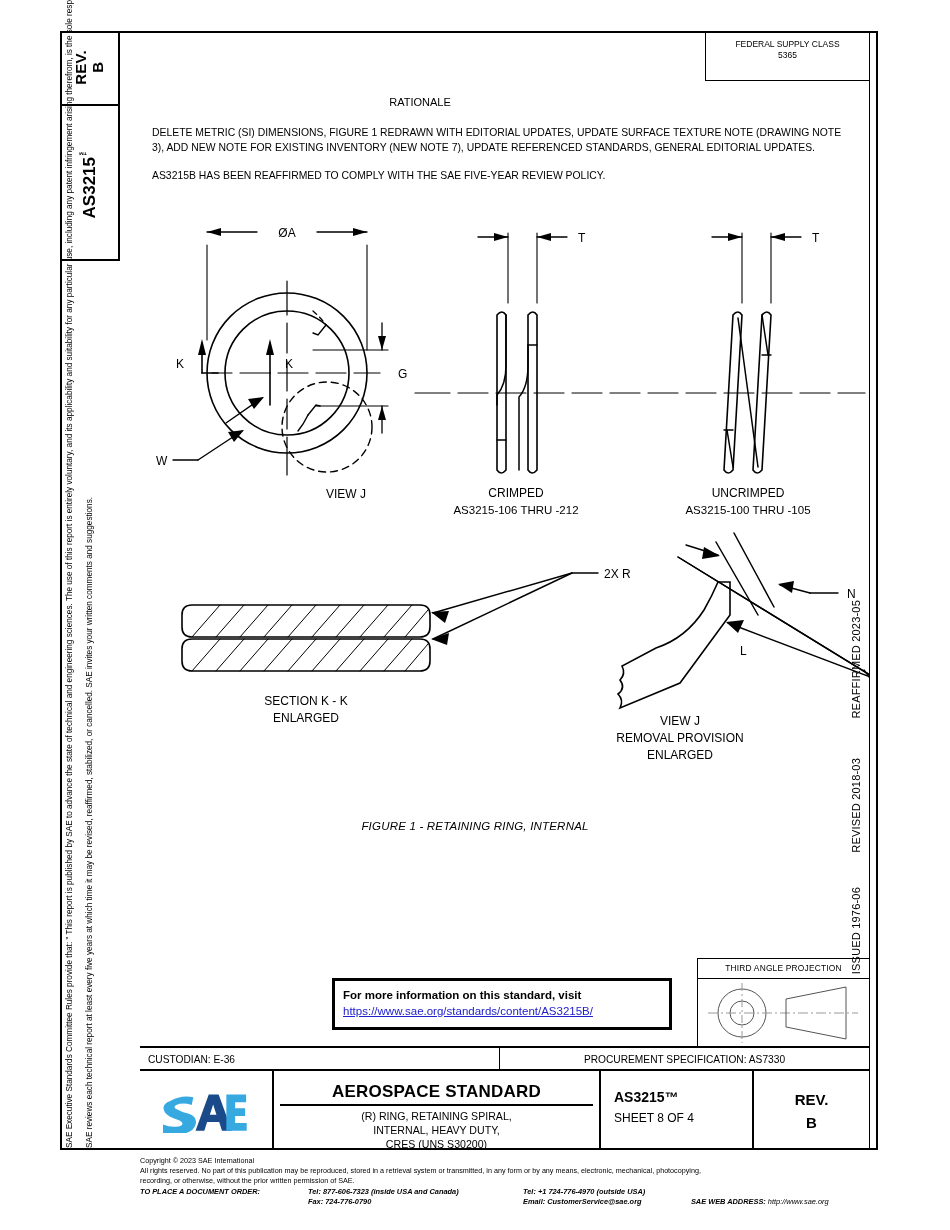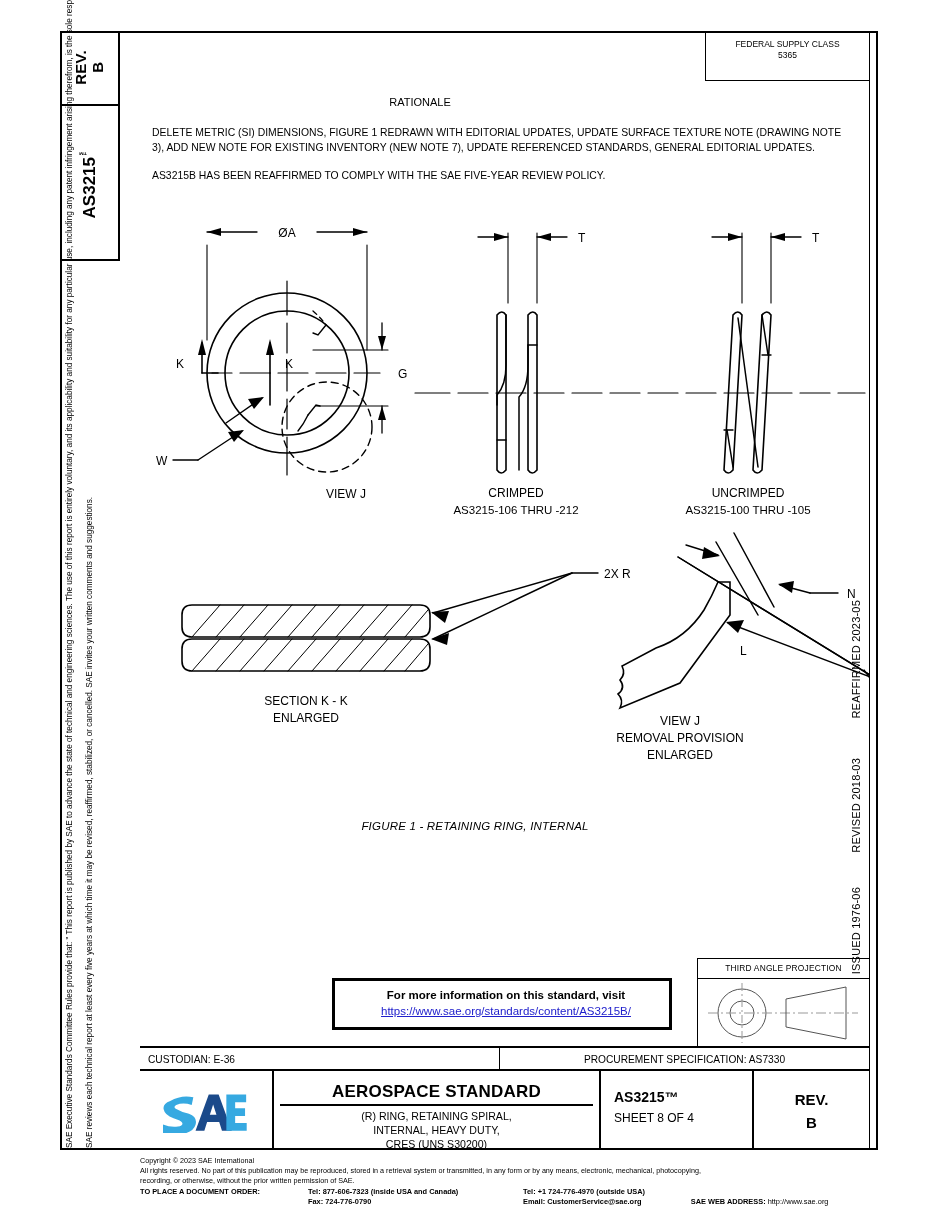--- a/index.html
+++ b/index.html
@@ -165,21 +165,20 @@
 
   
   .info-box {
     position: absolute;
     left: 332px; top: 978px;
     width: 340px; height: 52px;
     border: 3px solid #000;
     background: #fff;
     box-sizing: border-box;
     padding: 7px 0 0 8px;
-    text-align: center;
   }
   .info-box .l1 {
     font-size: 11.5px; font-weight: bold; line-height: 1.35;
   }
   .info-box .l2 {
     font-size: 11.5px; color: #2020cc; text-decoration: underline;
     line-height: 1.35;
   }
 
   
@@ -289,21 +288,21 @@
     font-size: 7.2px;
     line-height: 1.36;
   }
   .footer .copy { }
   .order-table {
     margin-top: 2px;
     width: 100%;
     border-collapse: collapse;
     font-size: 7.4px;
   }
-  .order-table td { padding: 0; vertical-align: top; white-space: nowrap; }
+  .order-table td { padding: 0; vertical-align: top; white-space: nowrap; font-style: italic; }
   .b { font-weight: bold; }
   .c1 { width: 168px; }
   .c2 { width: 215px; }
 </style>
 </head>
 <body>
 
 <div class="page">
 
   <div class="frame-outer"></div>

